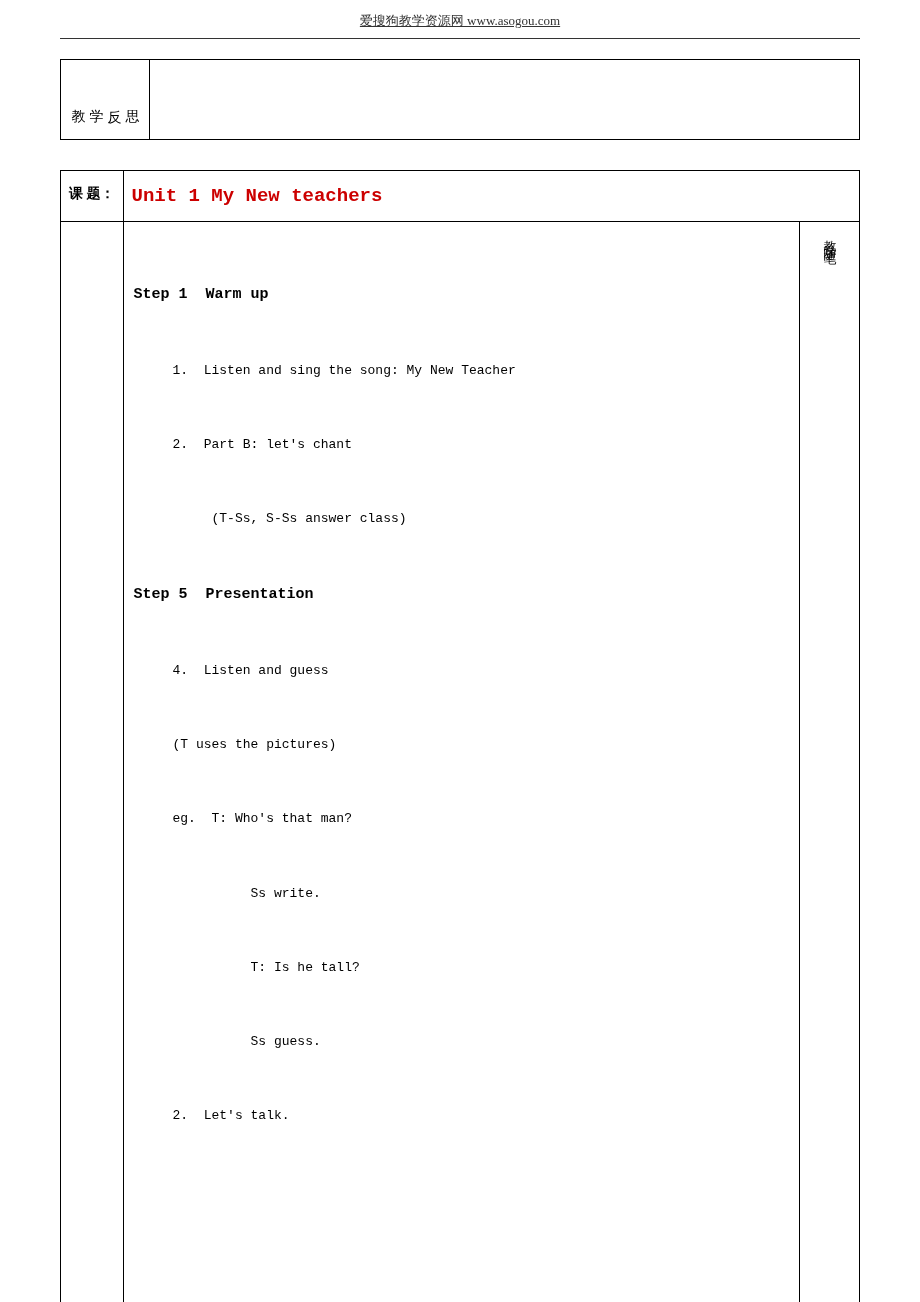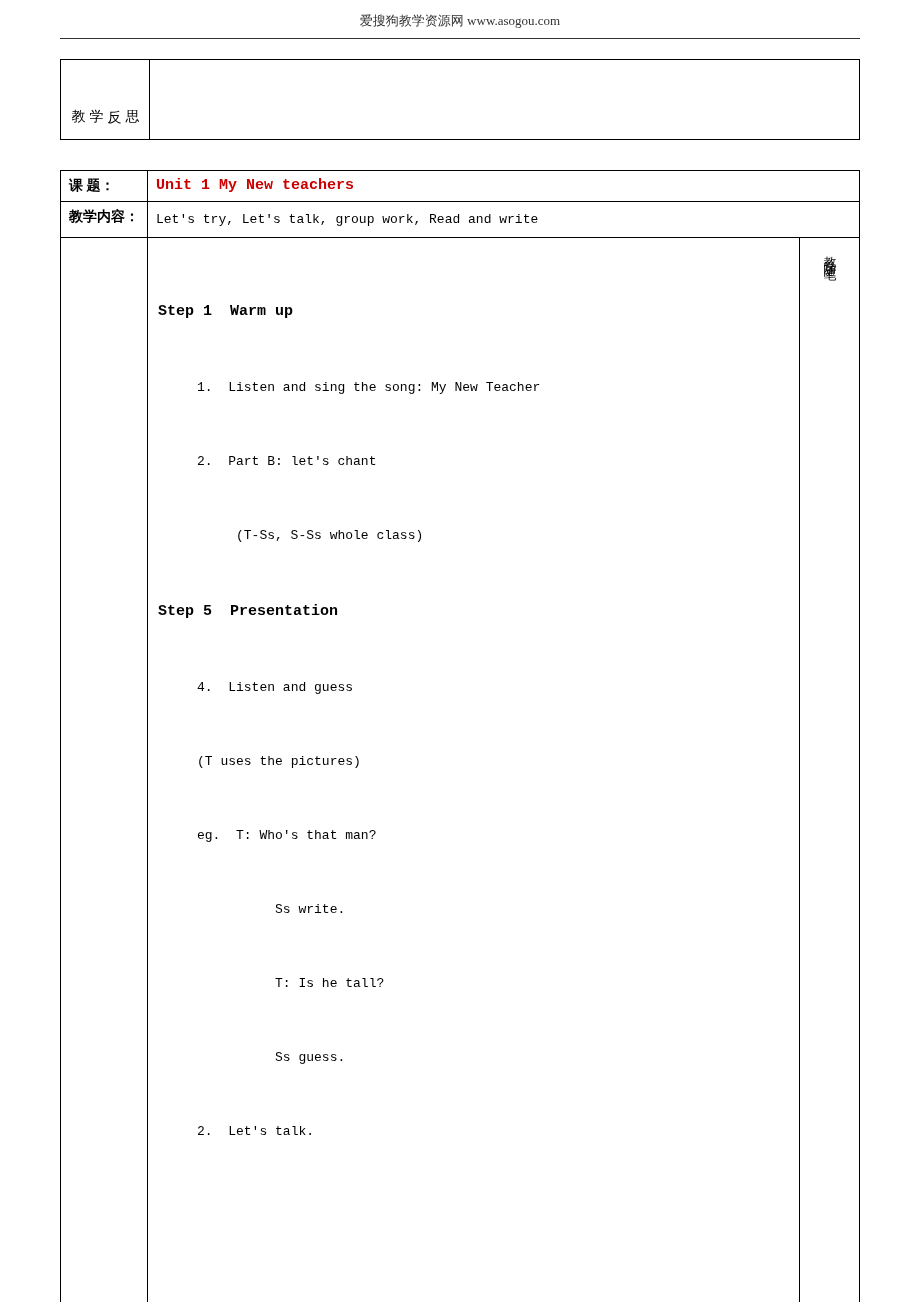--- a/index.html
+++ b/index.html
@@ -18,20 +18,21 @@
       position: relative;
     }
 
     .page-header {
       text-align: center;
       padding: 12px 0 8px 0;
       font-size: 13px;
       color: #333;
       border-bottom: 1px solid #333;
       margin: 0 60px;
+      text-decoration: underline;
     }
 
     .page-content {
       padding: 20px 60px;
     }
 
     
     .reflection-table {
       width: 100%;
       border-collapse: collapse;
@@ -60,42 +61,42 @@
     }
 
     
     .lesson-table {
       width: 100%;
       border-collapse: collapse;
     }
 
     .lesson-table td, .lesson-table th {
       border: 1px solid #000;
-      padding: 6px 8px;
+      padding: 14px 8px;
       vertical-align: top;
     }
 
     .label-cell {
       width: 60px;
       font-weight: bold;
       white-space: nowrap;
       font-size: 14px;
       vertical-align: middle;
     }
 
     .content-cell {
       font-size: 13px;
       line-height: 1.8;
     }
 
     .course-title {
       color: #cc0000;
       font-family: "Courier New", Courier, monospace;
       font-weight: bold;
-      font-size: 15px;
+      font-size: 19px;
     }
 
     .section-header {
       font-weight: bold;
       font-family: "Courier New", Courier, monospace;
       font-size: 15px;
     }
 
     .teach-label-cell {
       width: 40px;
@@ -142,37 +143,33 @@
   <table class="lesson-table">
 
     <tbody>
         <tr>
       <td class="label-cell">课 题：</td>
       <td colspan="2">
         <span class="course-title">Unit 1    My New teachers</span>
       </td>
     </tr>
 
-    <tr>
-      <td class="label-cell">教学内容：</td>
-      <td colspan="2" class="content-cell mono">Let's try, Let's talk, group work, Read and write</td>
-    </tr>
 
 
 
 
     <tr>
       <td class="teach-label-cell" style="width:40px; text-align:center; vertical-align:middle; padding:0 6px;">
         
       </td>
       <td class="content-cell mono" style="padding: 10px 10px; line-height:1.9; white-space: pre-wrap;">
         <div class="section-header">Step 1  Warm up</div>
         <div>     1.  Listen and sing the song: My New Teacher</div>
         <div>     2.  Part B: let's chant</div>
-        <div>          (T-Ss, S-Ss whole class)</div>
+        <div>          (T-Ss, S-Ss answer class)</div>
         <div class="section-header">Step 5  Presentation</div>
         <div>     4.  Listen and guess</div>
         <div>     (T uses the pictures)</div>
         <div>     eg.  T: Who's that man?</div>
         <div>               Ss write.</div>
         <div>               T: Is he tall?</div>
         <div>               Ss guess.</div>
         <div>     2.  Let's talk.</div>
         
         

